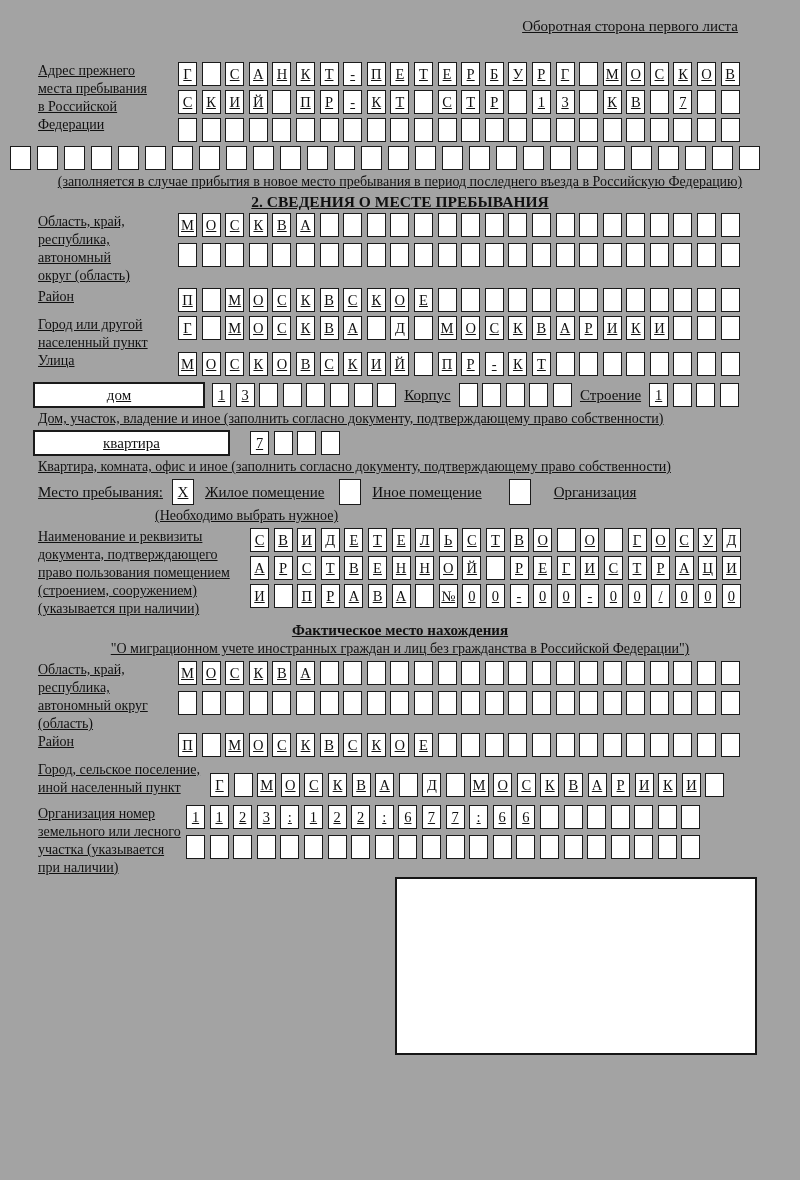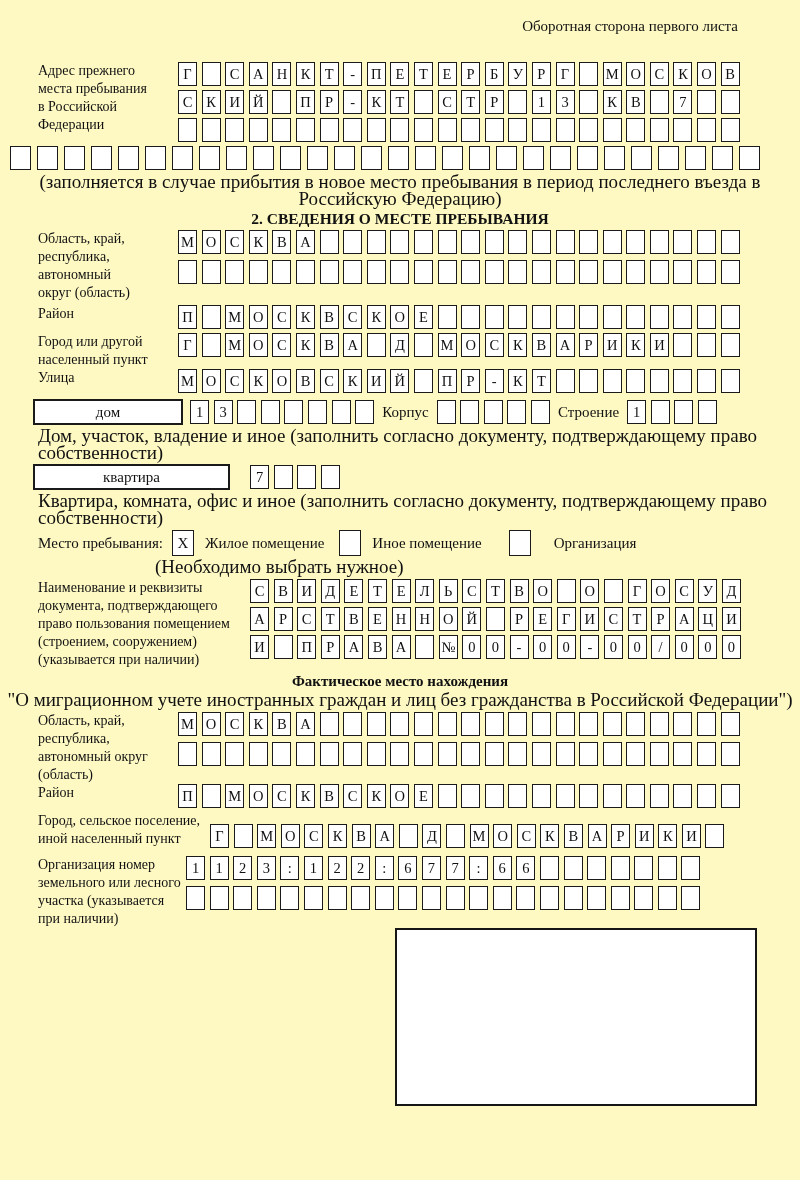--- a/index.html
+++ b/index.html
@@ -1,53 +1,53 @@
 <!DOCTYPE html>
 <html><head>
 <meta charset="utf-8">
 <style>
   * { box-sizing: border-box; margin:0; padding:0; }
   body { background:#fff; font-family:"Liberation Serif","DejaVu Serif",serif; color:#111; }
-  .page { width:800px; height:1180px; background:#fef9c3; overflow:hidden; position:relative; }
+  .page { width:800px; height:1180px; background:#a3a3a3; overflow:hidden; position:relative;text-decoration:underline; }
 
   .hdr { padding:16px 62px 0 0; text-align:right; font-size:15px; line-height:20px; }
 
   .field { display:flex; margin-left:38px; }
   .flabel { flex:none; font-size:14px; line-height:18px; }
   .flabel span { display:block; }
   .w140 { width:140px; } .w172 { width:172px; } .w148 { width:148px; } .w212 { width:212px; }
   .rows { display:flex; flex-direction:column; }
   .g4 { gap:4px; } .g6 { gap:6px; }
 
   .cellrow { display:flex; gap:4.6px; }
   .cell {
     flex:none; width:19px; height:24px; border:1.6px solid #1a1a1a;
     display:flex; align-items:center; justify-content:center;
     font-size:14.5px; line-height:1; background:#fff;
   }
   .fullrow { gap:6px; margin:4px 0 0 10px; }
   .fullrow .cell { width:21px; }
 
-  .note { font-size:19px; line-height:17px; }
+  .note { font-size:14px; line-height:17px; }
   .c { text-align:center; }
   .mnote { margin-top:3px; }
   .sec-title { margin-top:2px; text-align:center; font-weight:bold; font-size:15.5px; line-height:20px; }
 
   .m-addr { margin-top:26px; }
   .m-region { margin-top:1px; }
   .m-district { margin-top:3px; }
   .m-city { margin-top:4px; }
   .m-street { margin-top:0; }
 
   .houserow { display:flex; align-items:center; margin:6px 0 0 33px; }
   .labelbox {
     flex:none; border:2px solid #1a1a1a; height:26px;
     display:flex; align-items:center; justify-content:center; font-size:15px; background:#fff;
   }
-  .box-dom { width:150px; margin-right:7px; }
+  .box-dom { width:172px; margin-right:7px; }
   .box-kv { width:197px; margin-right:8px; }
   .inline-label { font-size:15px; margin:0 8px; white-space:nowrap; }
   .subnote { margin:2px 0 0 38px; }
   .m-apt { margin-top:3px;gap:12px; }
 
   .stayrow { display:flex; align-items:center; margin:4px 0 0 38px; font-size:15px; }
   .checkbox {
     flex:none; width:22px; height:26px; border:1.8px solid #1a1a1a;
     display:flex; align-items:center; justify-content:center; font-size:15px; background:#fff;
   }

